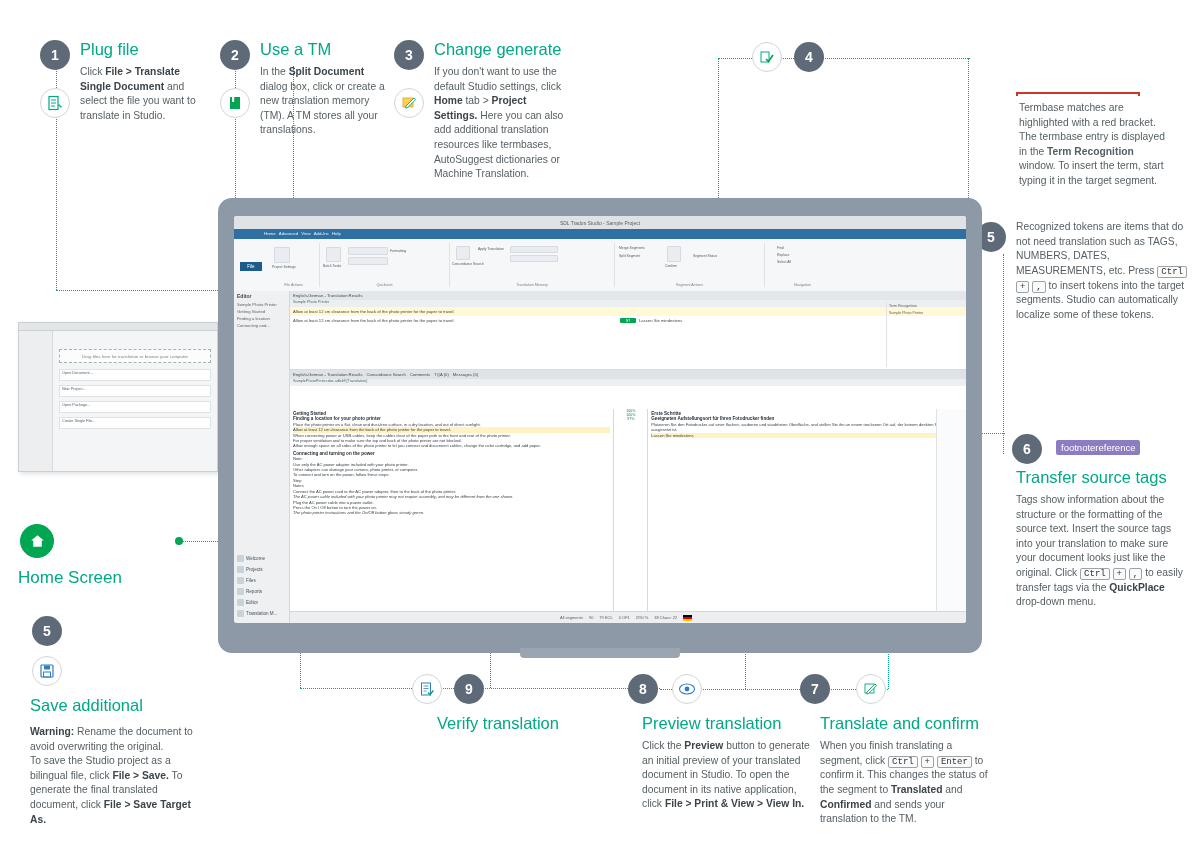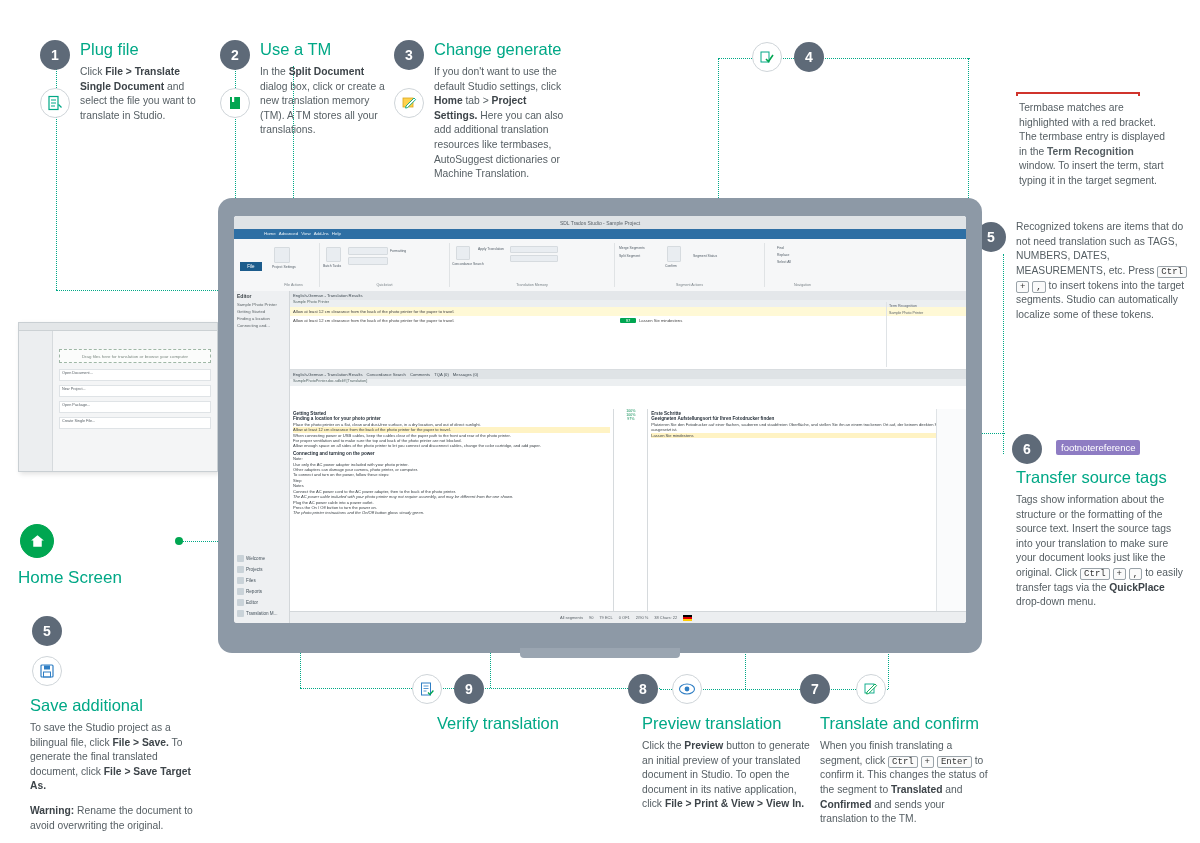--- a/index.html
+++ b/index.html
@@ -313,22 +313,22 @@
   <div class="step-circle" style="position:absolute;left:0;top:0;">5</div>
   <div class="icon-circle" style="position:absolute;left:0;top:40px;">
     <svg width="16" height="16" viewBox="0 0 16 16">
         <rect x="2" y="2" width="12" height="12" rx="1" fill="none" stroke="#2f7ec4" stroke-width="1.2"></rect>
         <rect x="5" y="2.5" width="6" height="4" fill="#2f7ec4"></rect>
         <rect x="4.5" y="9" width="7" height="5" fill="none" stroke="#2f7ec4" stroke-width="1"></rect>
       </svg>
   </div>
   <div class="callout" style="position:absolute;left:-2px;top:80px;width:170px;">
     <h3>Save additional</h3>
+    <p style="margin-top:10px;"><b>Warning:</b> Rename the document to avoid overwriting the original.</p>
     <p>To save the Studio project as a bilingual file, click <b>File &gt; Save.</b> To generate the final translated document, click <b>File &gt; Save Target As.</b></p>
-    <p style="margin-top:10px;"><b>Warning:</b> Rename the document to avoid overwriting the original.</p>
   </div>
 </div>
 
 <div class="abs" style="left:20px; top:524px;">
   <div class="icon-circle green-solid" style="position:absolute;left:0;top:0;width:34px;height:34px;">
     <svg width="17" height="17" viewBox="0 0 16 16">
         <path d="M8 2l6 5h-2v6H4V7H2z" fill="#fff"></path>
       </svg>
   </div>
   <div class="home-label" style="position:absolute;left:-2px;top:44px;white-space:nowrap;">Home Screen</div>

